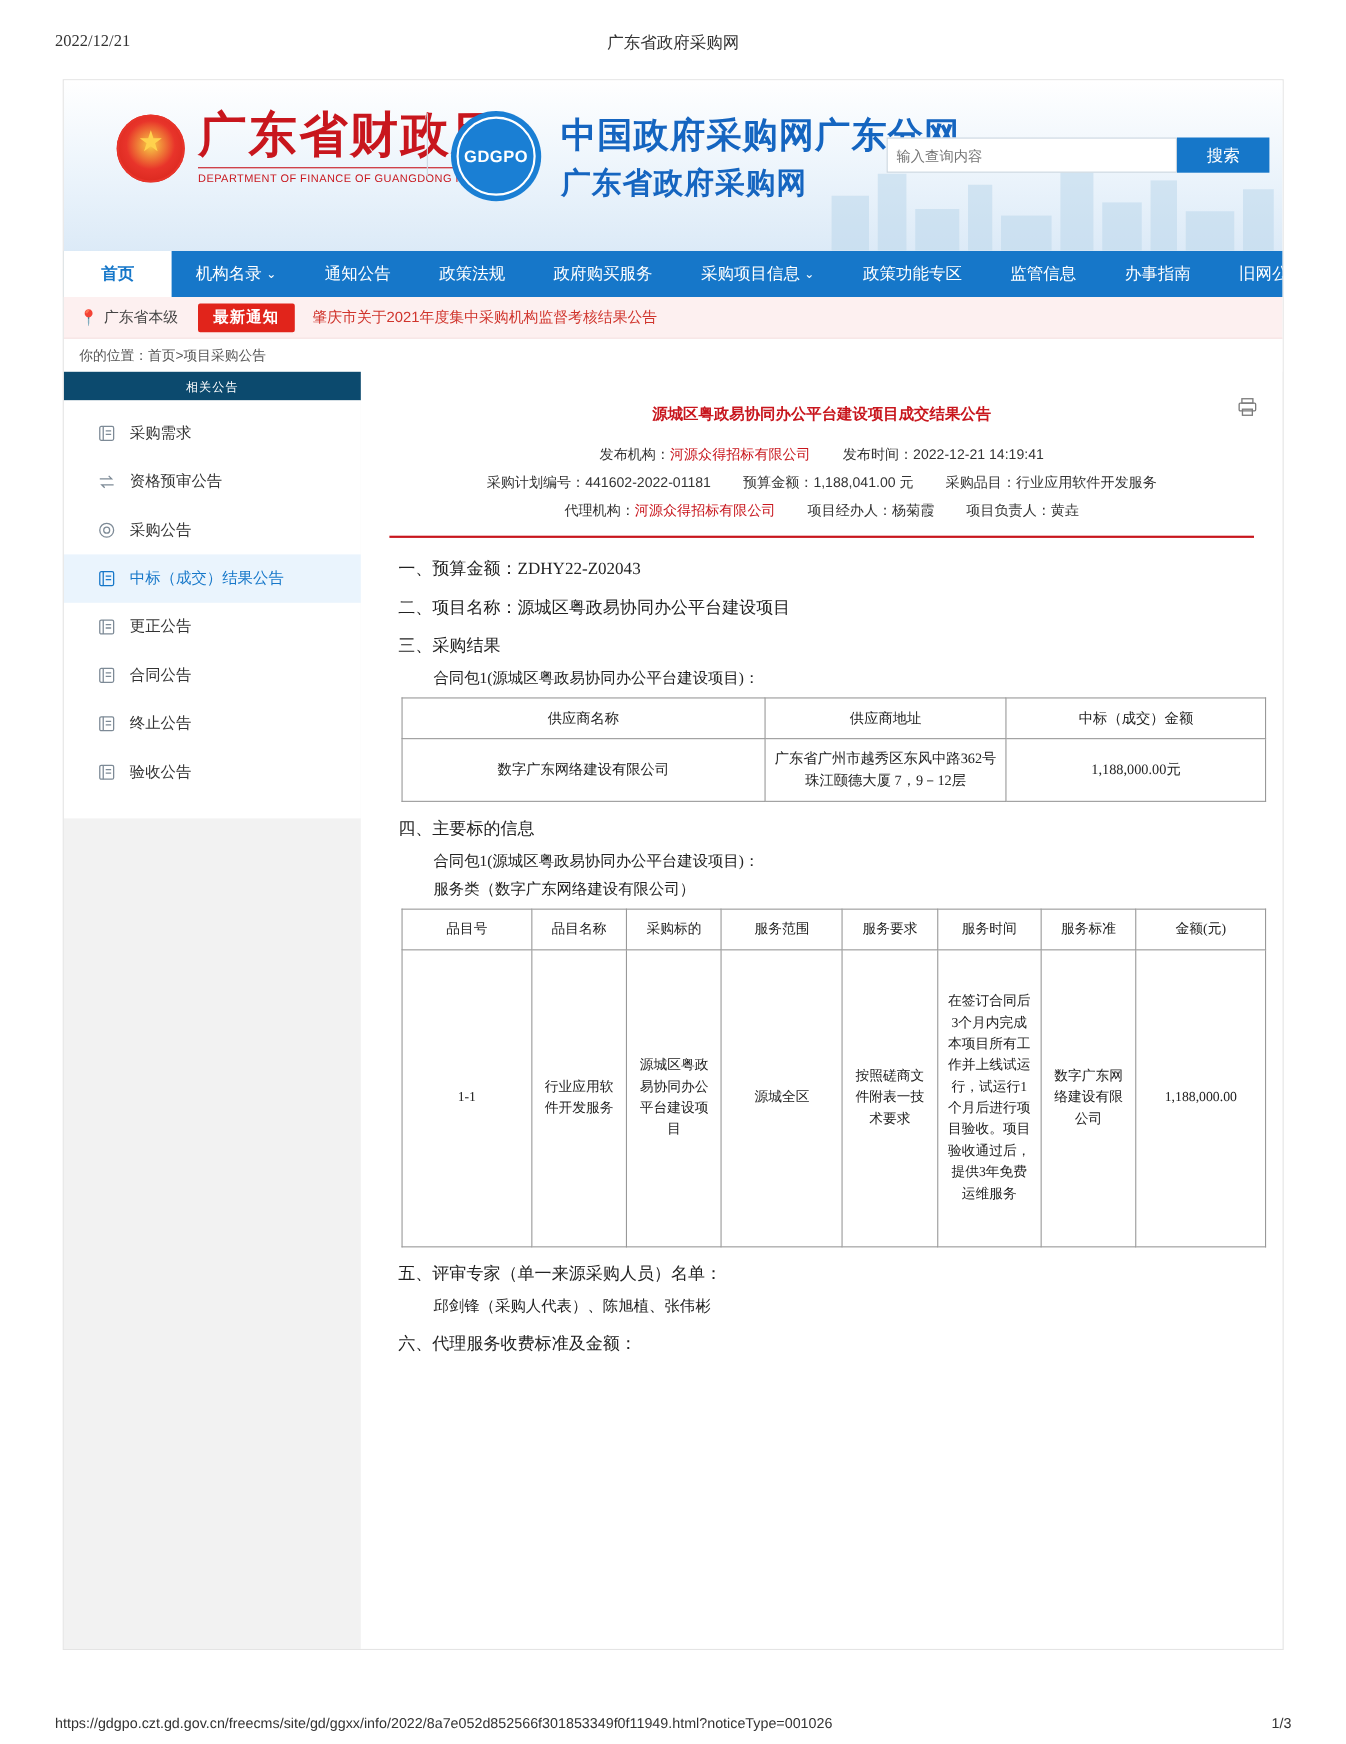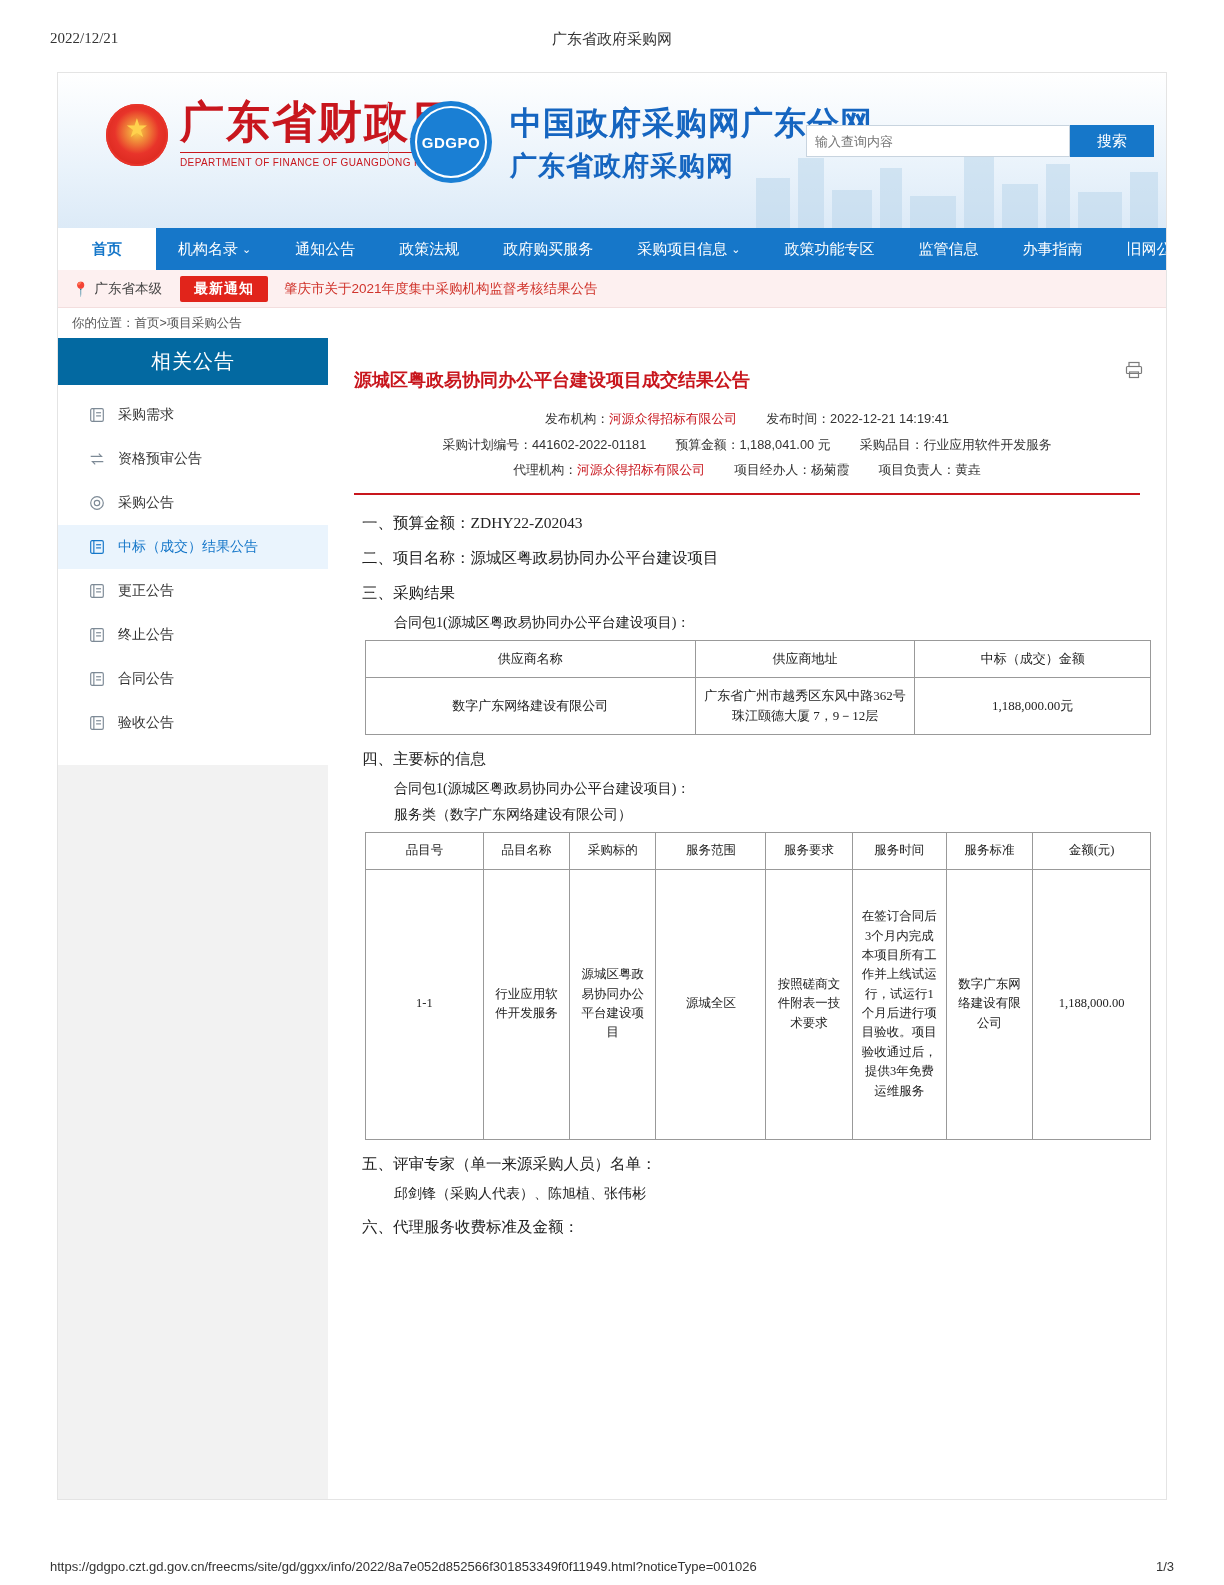--- a/index.html
+++ b/index.html
@@ -119,35 +119,35 @@
   
   .crumb {
     height:30px; display:flex; align-items:center; padding:0 14px;
     font-size:12.5px; color:#555; background:#fff;
   }
 
   
   .content { display:flex; align-items:stretch; }
   .sidebar { width:270px; background:#f2f2f2; min-height:1170px; }
   .side-head {
-    background:#0369a1; color:#fff; height:47px; display:flex;
-    align-items:center; justify-content:center; font-size:20px; letter-spacing:1px;
+    background:#0c4a6e; color:#fff; height:26px; display:flex;
+    align-items:center; justify-content:center; font-size:11px; letter-spacing:1px;
   }
   .side-list { background:#fff; padding:8px 0 20px 0; min-height:380px;}
   .side-item {
     display:flex; align-items:center; height:44px; padding-left:30px;
     font-size:14px; color:#333; cursor:pointer;
   }
   .side-item.active { background:#eaf4fd; color:#1677c9; }
   .side-ico { width:18px; height:18px; margin-right:12px; color:#7d8a96; flex:0 0 auto; }
   .side-item.active .side-ico { color:#1677c9; }
 
   .main { flex:1; padding:14px 26px 40px 26px; position:relative; }
   .doc-title {
-    color:#c8161d; font-size:18px; font-weight:bold;
+    text-align:center; color:#c8161d; font-size:14px; font-weight:bold;
     margin:16px 0 14px 0; font-family:Liberation Serif, serif;
   }
   .printer-ico { position:absolute; right:22px; top:22px; color:#7b7b7b; }
 
   .meta { font-size:12.8px; color:#c8161d; line-height:2.0; text-align:center;}
   .meta .lbl { color:#333; }
   .meta .gap { display:inline-block; width:22px; }
   .meta-rule { border:none; border-top:2px solid #c8161d; margin:10px 0 18px 0; }
 
   .sec {
@@ -324,31 +324,31 @@
           <span>更正公告</span>
         </div>
 
         <div class="side-item">
           <svg class="side-ico" viewBox="0 0 20 20" fill="none" stroke="currentColor" stroke-width="1.3">
               <rect x="3" y="3" width="14" height="14" rx="1.5"></rect>
               <line x1="6.5" y1="3" x2="6.5" y2="17"></line>
               <line x1="9" y1="7.5" x2="14.5" y2="7.5"></line>
               <line x1="9" y1="11" x2="14.5" y2="11"></line>
             </svg>
+          <span>合同公告</span>
+        </div>
+
+        <div class="side-item">
+          <svg class="side-ico" viewBox="0 0 20 20" fill="none" stroke="currentColor" stroke-width="1.3">
+              <rect x="3" y="3" width="14" height="14" rx="1.5"></rect>
+              <line x1="6.5" y1="3" x2="6.5" y2="17"></line>
+              <line x1="9" y1="7.5" x2="14.5" y2="7.5"></line>
+              <line x1="9" y1="11" x2="14.5" y2="11"></line>
+            </svg>
           <span>终止公告</span>
-        </div>
-
-        <div class="side-item">
-          <svg class="side-ico" viewBox="0 0 20 20" fill="none" stroke="currentColor" stroke-width="1.3">
-              <rect x="3" y="3" width="14" height="14" rx="1.5"></rect>
-              <line x1="6.5" y1="3" x2="6.5" y2="17"></line>
-              <line x1="9" y1="7.5" x2="14.5" y2="7.5"></line>
-              <line x1="9" y1="11" x2="14.5" y2="11"></line>
-            </svg>
-          <span>合同公告</span>
         </div>
 
         <div class="side-item">
           <svg class="side-ico" viewBox="0 0 20 20" fill="none" stroke="currentColor" stroke-width="1.3">
               <rect x="3" y="3" width="14" height="14" rx="1.5"></rect>
               <line x1="6.5" y1="3" x2="6.5" y2="17"></line>
               <line x1="9" y1="7.5" x2="14.5" y2="7.5"></line>
               <line x1="9" y1="11" x2="14.5" y2="11"></line>
             </svg>
           <span>验收公告</span>

